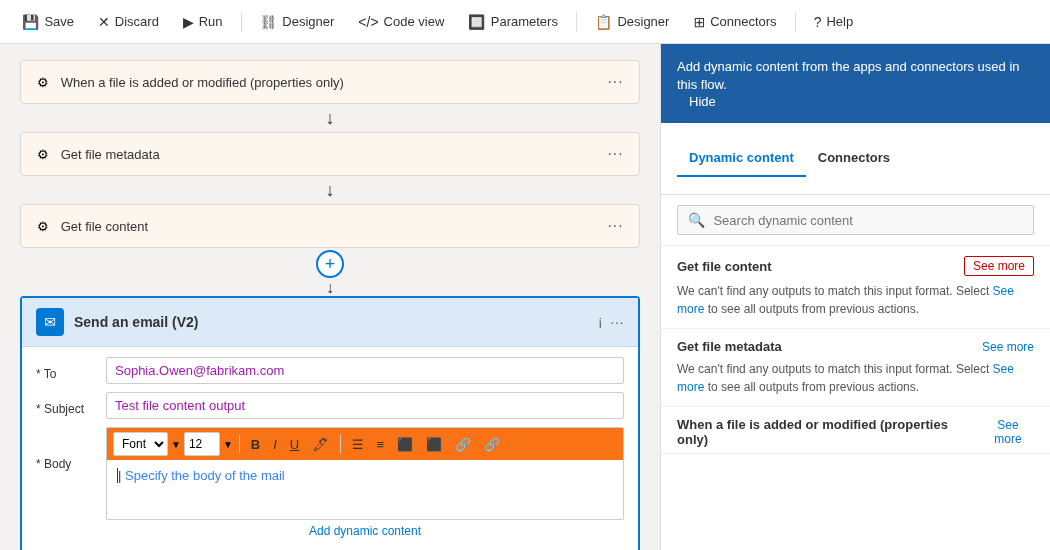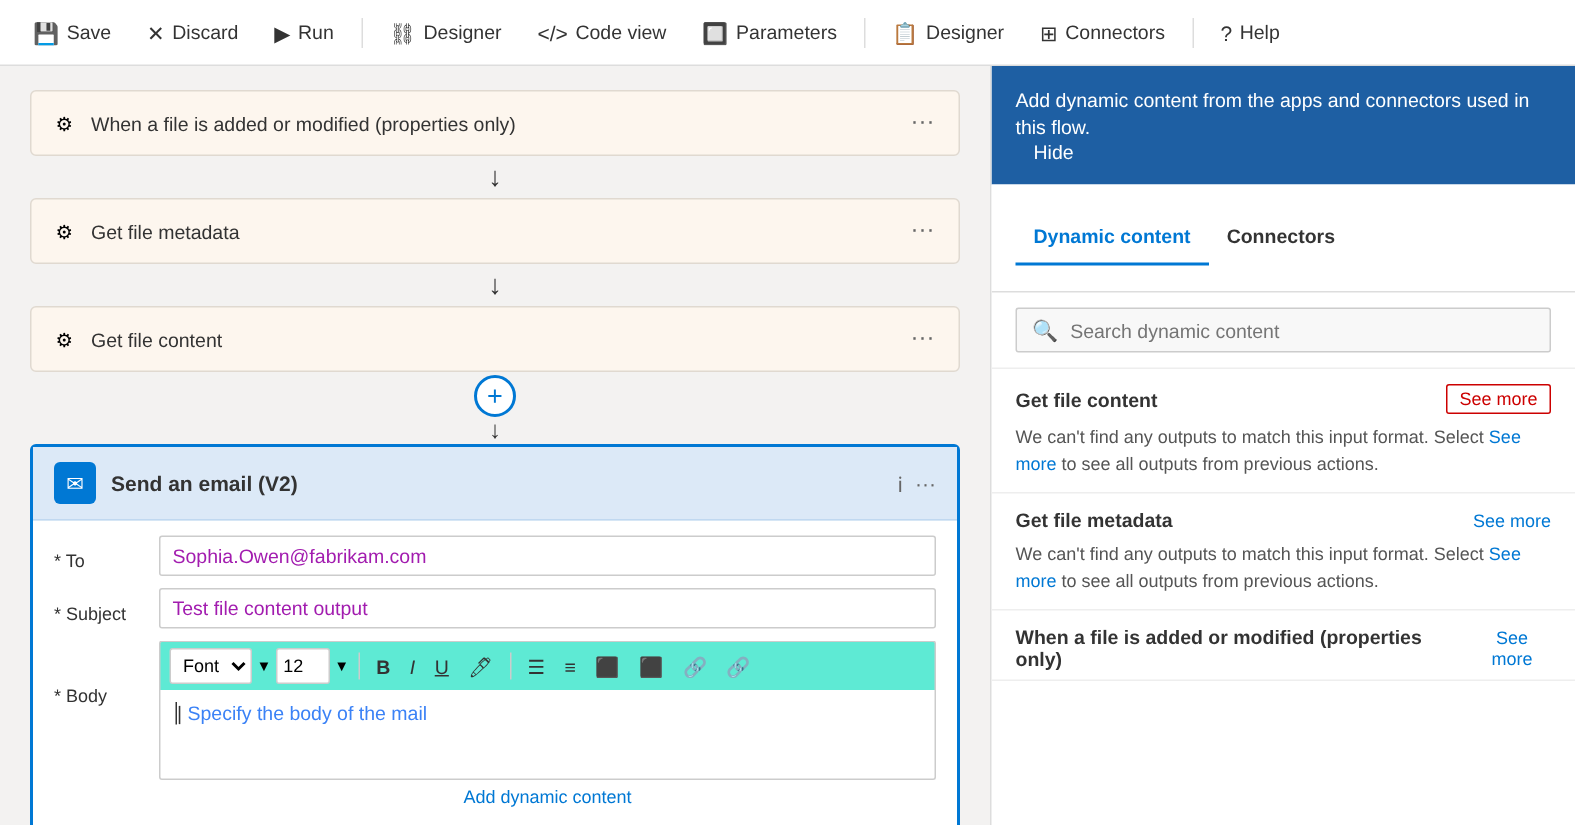--- a/index.html
+++ b/index.html
@@ -85,21 +85,21 @@
     .field-input {
       flex: 1; border: 1px solid #ccc; border-radius: 2px;
       padding: 5px 8px; font-size: 13px; color: #a21caf; outline: none;
     }
 
     
     .body-toolbar {
       display: flex; align-items: center; gap: 3px;
       border: 1px solid #ccc; border-bottom: none;
       border-radius: 2px 2px 0 0; padding: 4px 6px;
-      background: #5eead4;
+      background: #f97316;
     }
     .body-toolbar select, .body-toolbar .tb-num {
       border: 1px solid #ccc; padding: 2px 4px; font-size: 12px;
       background: #fff; border-radius: 2px; height: 24px;
     }
     .body-toolbar .tb-num { width: 40px; }
     .body-toolbar .tb-sep { width: 1px; height: 18px; background: #ccc; margin: 0 3px; }
     .format-btn {
       border: none; background: transparent; padding: 2px 5px;
       cursor: pointer; font-size: 13px; color: #333; border-radius: 2px;

